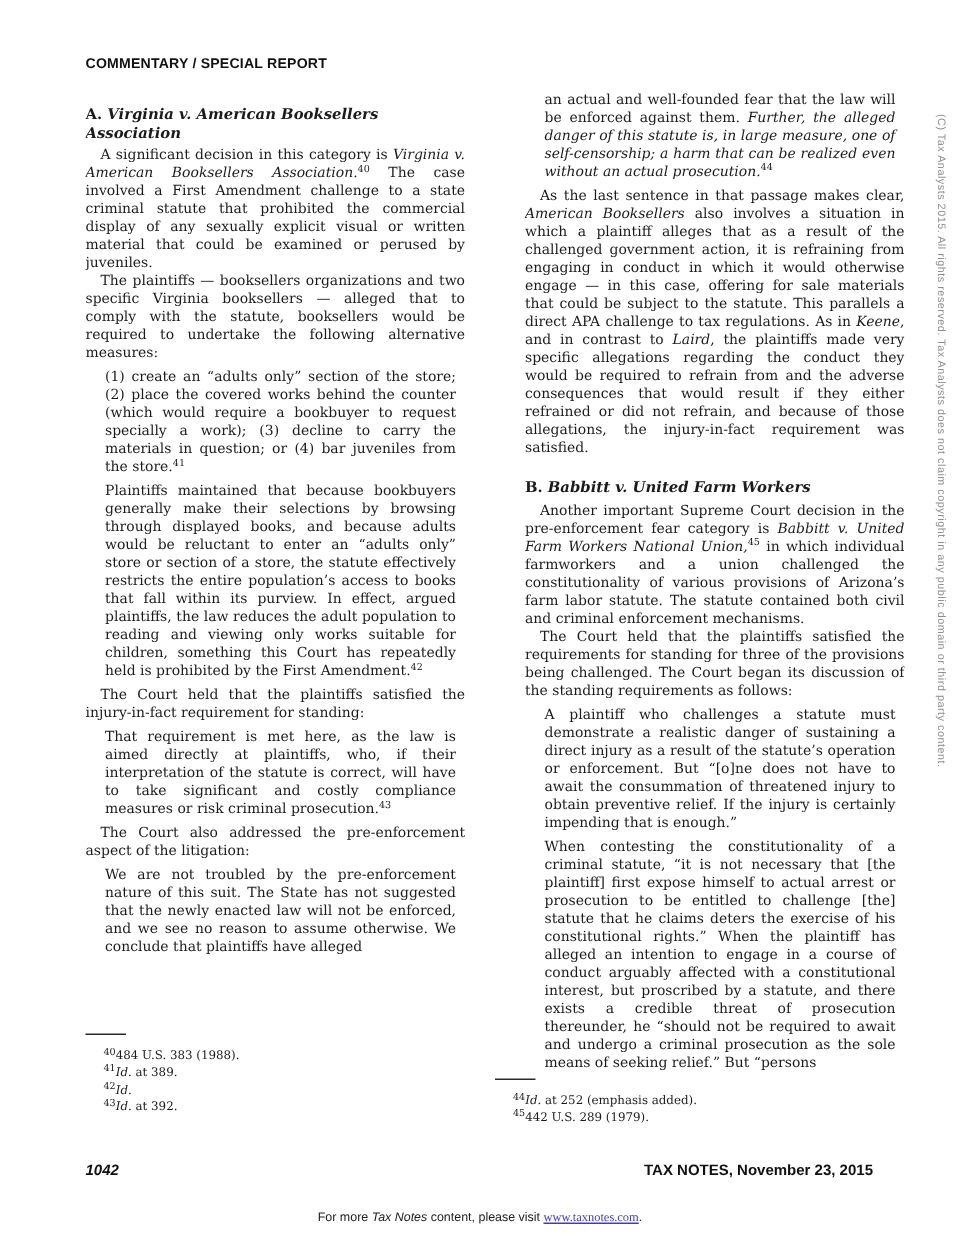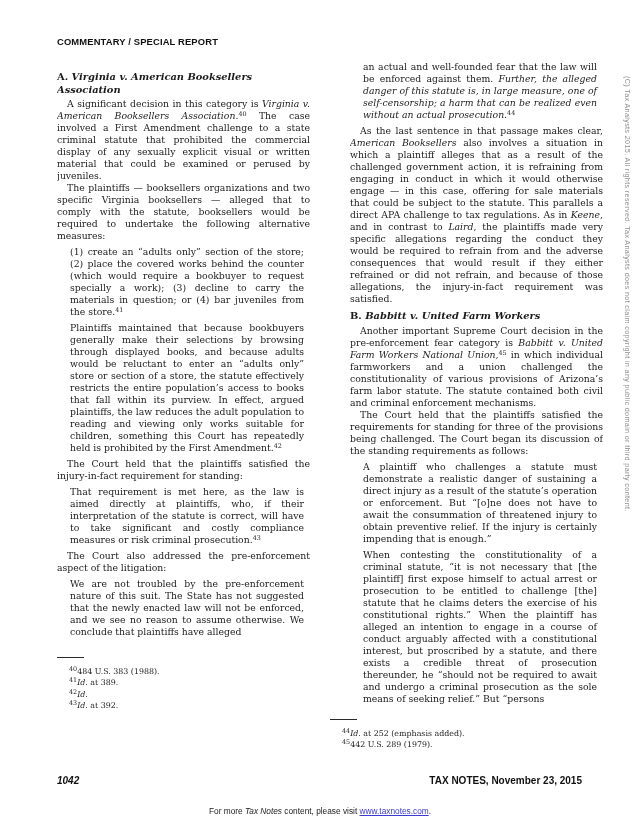--- a/index.html
+++ b/index.html
@@ -14,51 +14,51 @@
   }
   .col{
     position:absolute;width:253px;
     font-family:"DejaVu Serif",serif;font-size:9.3px;line-height:12px;
     color:#1b1b1b;text-align:justify;
   }
   #col-left{left:57px;top:71px;height:625px;overflow:hidden;}
   #col-right{left:350px;top:57px;height:661px;overflow:hidden;}
   .blk{margin:0;}
   .blk-heading{font-size:9.9px;text-align:left;margin:0 0 2px 0;line-height:12.5px;}
-  .blk + .blk-heading{margin-top:5px;}
+  .blk + .blk-heading{margin-top:15px;}
   .blk-para{text-indent:10px;}
   .blk-quote{margin:4px 6px 4px 13px;}
   .s-n{font-style:normal;}
   .s-i{font-style:italic;}
   .s-b{font-weight:bold;}
   .s-bi{font-weight:bold;font-style:italic;}
   .s-sup{font-size:6.4px;vertical-align:3.5px;line-height:0;}
   .footnotes{
     position:absolute;width:253px;background:#fff;
     font-family:"DejaVu Serif",serif;font-size:7.9px;line-height:11.3px;color:#1b1b1b;
   }
-  #fn-left{left:57px;top:657px;}
+  #fn-left{left:57px;top:689px;}
   #fn-right{left:330px;top:719px;}
   .fn-rule{width:27px;border:0;border-top:1.2px solid #2a2a2a;margin:0 0 8px 0;}
   .footnote{text-indent:12px;text-align:left;}
   .footnote .s-sup{vertical-align:3px;}
   .page-num{
     position:absolute;left:57px;top:775px;
     font-family:"Liberation Sans",sans-serif;font-weight:bold;font-size:10px;color:#111;font-style:italic;
   }
   .issue{
     position:absolute;right:58px;top:775px;
     font-family:"Liberation Sans",sans-serif;font-weight:bold;font-size:10px;color:#111;
   }
   .promo{
     position:absolute;left:0;right:0;top:806px;text-align:center;
     font-family:"Liberation Sans",sans-serif;font-size:8.3px;color:#222;
   }
   .promo .brand{font-style:italic;}
-  .promo a{text-decoration:underline;cursor:pointer;}
+  .promo a{text-decoration:underline;cursor:pointer;font-family:Liberation Serif, serif;}
   .vert{
     position:absolute;right:8px;top:76px;height:640px;
     writing-mode:vertical-rl;
     font-family:"Liberation Sans",sans-serif;font-size:7.2px;letter-spacing:0.35px;
   }
 </style>
 </head>
 <body>
 
 <div class="kicker">COMMENTARY / SPECIAL REPORT</div>

